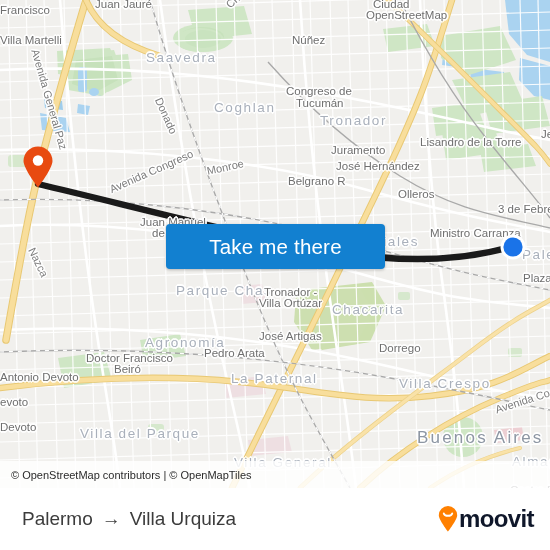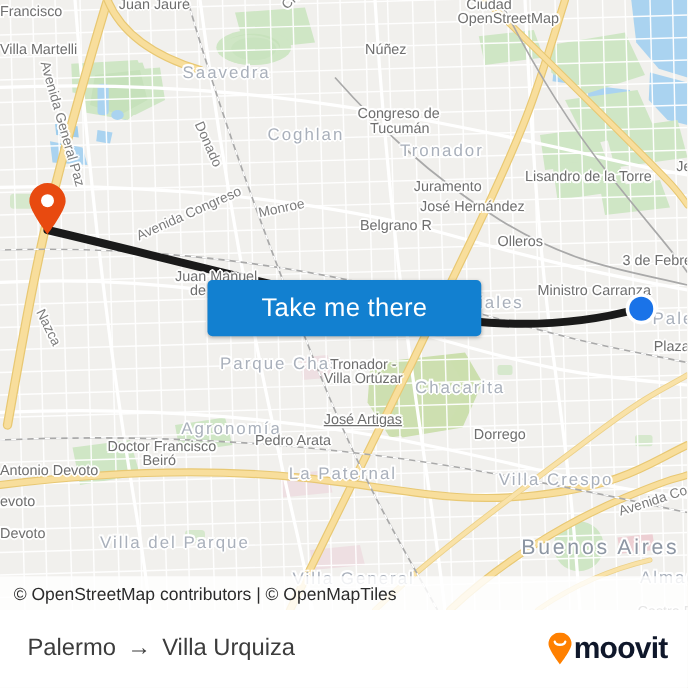--- a/index.html
+++ b/index.html
@@ -87,21 +87,21 @@
     left: 0;
     top: 461px;
     width: 550px;
     height: 27px;
     background: rgba(255,255,255,0.82);
     display: flex;
     align-items: center;
     z-index: 30;
   }
   #attribution .attr-text {
-    font-size: 14px;
+    font-size: 11px;
     color: #2b2b2b;
     padding-left: 11px;
     white-space: pre;
   }
 
   
   #footer {
     position: absolute;
     left: 0;
     top: 488px;
@@ -350,21 +350,21 @@
         <div class="maplabel lbl-place" style="left: 140px; top: 216px;">Juan Manuel</div>
         <div class="maplabel lbl-place" style="left: 152px; top: 227px;">de R</div>
         <div class="maplabel lbl-road" style="left: 36px; top: 246px; transform: rotate(64deg);">Nazca</div>
         <div class="maplabel lbl-suburb" style="left: 522px; top: 248px;">Palermo</div>
         <div class="maplabel lbl-place" style="left: 523px; top: 272px;">Plaza</div>
         <div class="maplabel lbl-suburb" style="left: 176px; top: 284px;">Parque Chas</div>
         <div class="maplabel lbl-place" style="left: 264px; top: 286px;">Tronador -</div>
         <div class="maplabel lbl-place" style="left: 259px; top: 297px;">Villa Ortúzar</div>
         <div class="maplabel lbl-suburb" style="left: 332px; top: 303px;">Chacarita</div>
         <div class="maplabel lbl-suburb" style="left: 145px; top: 326px; margin-top: 10px;">Agronomía</div>
-        <div class="maplabel lbl-place" style="left: 259px; top: 330px; text-decoration: underline;">José Artigas</div>
+        <div class="maplabel lbl-place" style="left: 259px; top: 330px;">José Artigas</div>
         <div class="maplabel lbl-place" style="left: 204px; top: 347px;">Pedro Arata</div>
         <div class="maplabel lbl-place" style="left: 379px; top: 342px;">Dorrego</div>
         <div class="maplabel lbl-place" style="left: 86px; top: 352px;">Doctor Francisco</div>
         <div class="maplabel lbl-place" style="left: 114px; top: 363px;">Beiró</div>
         <div class="maplabel lbl-place" style="left: 0px; top: 371px;">Antonio Devoto</div>
         <div class="maplabel lbl-suburb" style="left: 231px; top: 372px;">La Paternal</div>
         <div class="maplabel lbl-suburb" style="left: 399px; top: 377px;">Villa Crespo</div>
         <div class="maplabel lbl-place" style="left: 0px; top: 396px;">evoto</div>
         <div class="maplabel lbl-place" style="left: 0px; top: 421px;">Devoto</div>
         <div class="maplabel lbl-suburb" style="left: 80px; top: 427px;">Villa del Parque</div>

